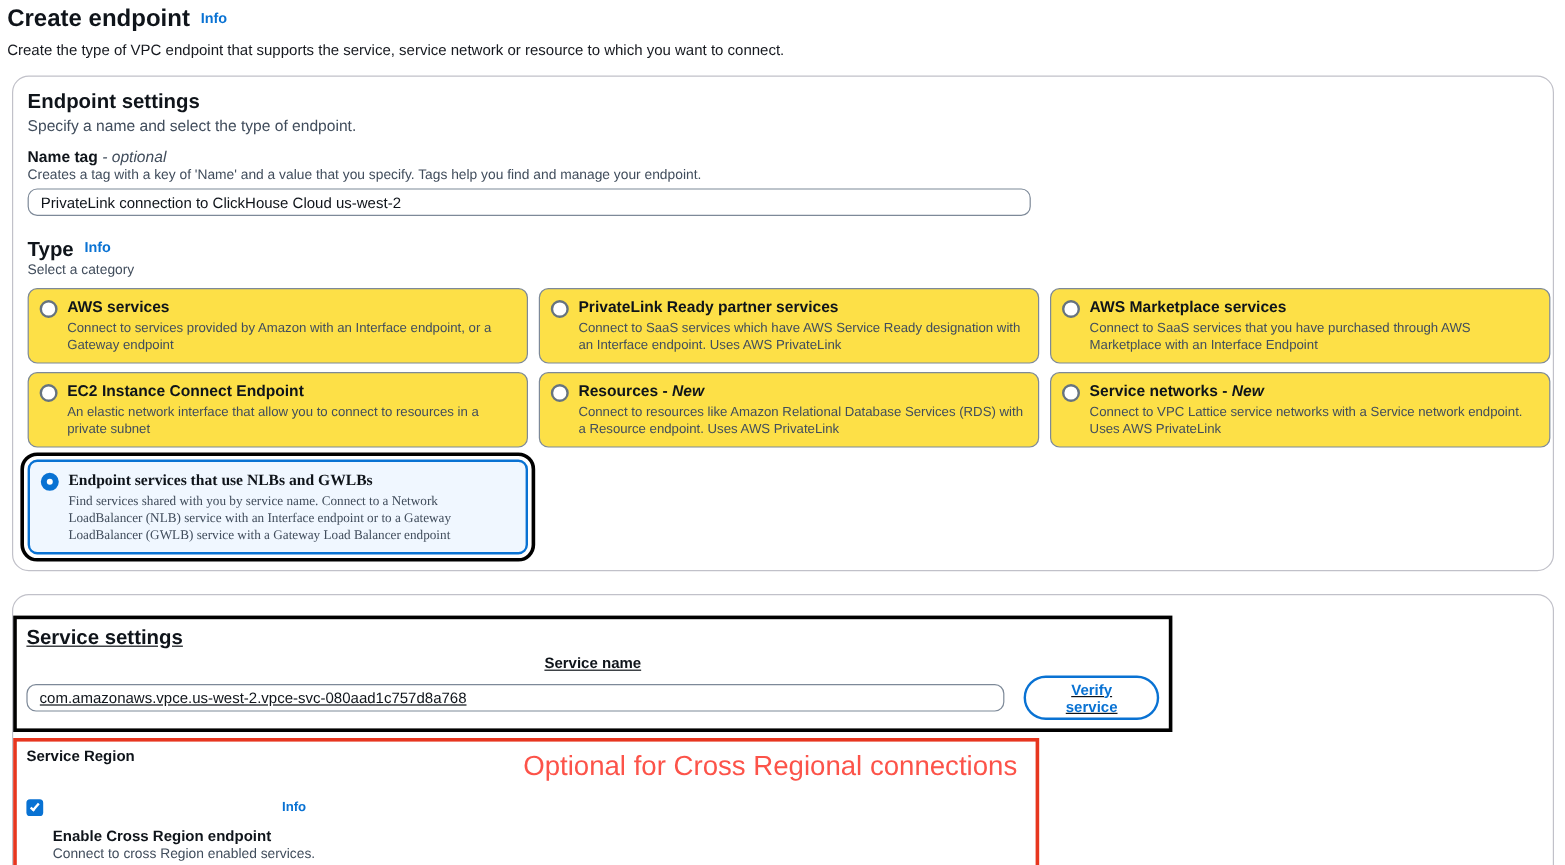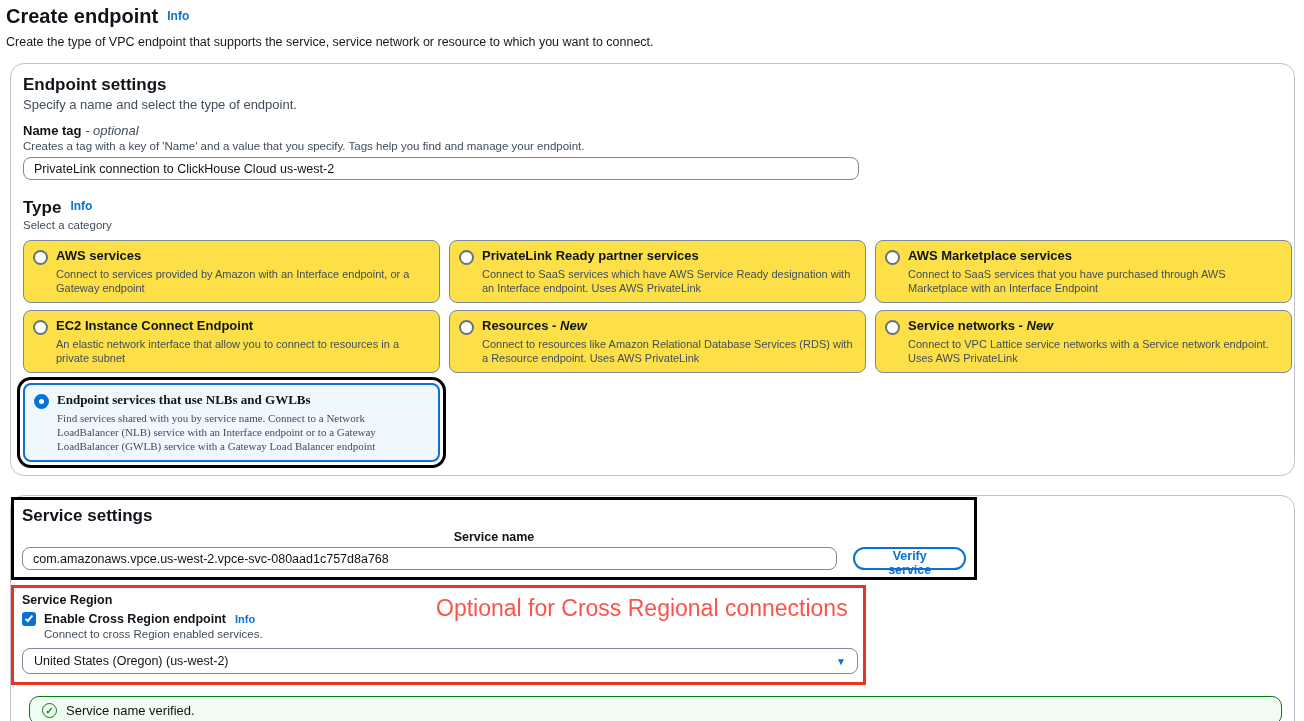--- a/index.html
+++ b/index.html
@@ -45,33 +45,33 @@
   .option-tile.selected .radio { border-color: #0972d3; background: #0972d3; }
   .option-tile.selected .radio::after {
     content: ""; position: absolute; left: 3px; top: 3px; width: 5px; height: 5px; border-radius: 50%; background: #fff;
   }
   .option-title { font-size: 13px; font-weight: 700; line-height: 16px; }
   .option-title em { font-style: italic; }
   .option-desc { font-size: 11px; line-height: 14px; color: #414d5c; margin-top: 3px; }
 
   
   .card-2 { margin-top: 19px; padding: 0 0 10px 0; position: relative; height: 267px; }
-  .black-box { border: 3px solid #000; width: 966px; margin: 1px 0 0 0; padding: 6px 8px 7px 8px; }
+  .black-box { border: 3px solid #000; width: 966px; margin: 17px 0 0 0; padding: 6px 8px 7px 8px; text-decoration: underline; }
   .black-box .card-h2 { line-height: 19px; }
   .service-name-row { display: flex; align-items: center; margin-top: 3px; }
   .verify-btn {
-    margin-left: 16px; height: 23px; padding: 0 15px; border: 2px solid #0972d3; border-radius: 999px;
+    margin-left: 16px; height: 37px; padding: 0 15px; border: 2px solid #0972d3; border-radius: 999px;
     background: #fff; color: #0972d3; font-weight: 700; font-size: 12.5px; font-family: "Liberation Sans", sans-serif; cursor: pointer;
   }
 
   .red-box { border: 3px solid #e7361f; width: 855px; margin: 5px 0 0 0; padding: 5px 8px 8px 8px; position: relative; }
   .checkbox-row { display: flex; align-items: center; margin-top: 5px; }
   .checkbox { width: 14px; height: 14px; background: #0972d3; border-radius: 3px; position: relative; flex: none; cursor: pointer; }
   .checkbox .check { position: absolute; left: 4.5px; top: 2px; width: 4px; height: 8px; border: solid #fff; border-width: 0 2px 2px 0; transform: rotate(40deg); }
-  .checkbox-label { font-size: 12.5px; font-weight: 700; margin-left: 8px; }
+  .checkbox-label { font-size: 12.5px; font-weight: 700; margin-left: 8px; margin-top: 48px; }
   .checkbox-row .info-link { vertical-align: 0; font-size: 11px; }
   .checkbox-desc { font-size: 11.5px; color: #414d5c; margin-left: 22px; margin-top: 2px; }
   .select {
     width: 836px; height: 24px; margin-top: 8px; border: 1px solid #7d8998; border-radius: 8px;
     display: flex; align-items: center; justify-content: space-between; padding: 12px 11px; font-size: 12.5px; background: #fff; cursor: pointer;
   }
   .select-caret { color: #0972d3; font-size: 10px; }
   .red-note { position: absolute; left: 422px; top: 7px; font-size: 23px; color: #fc5349; white-space: nowrap; }
 
   

